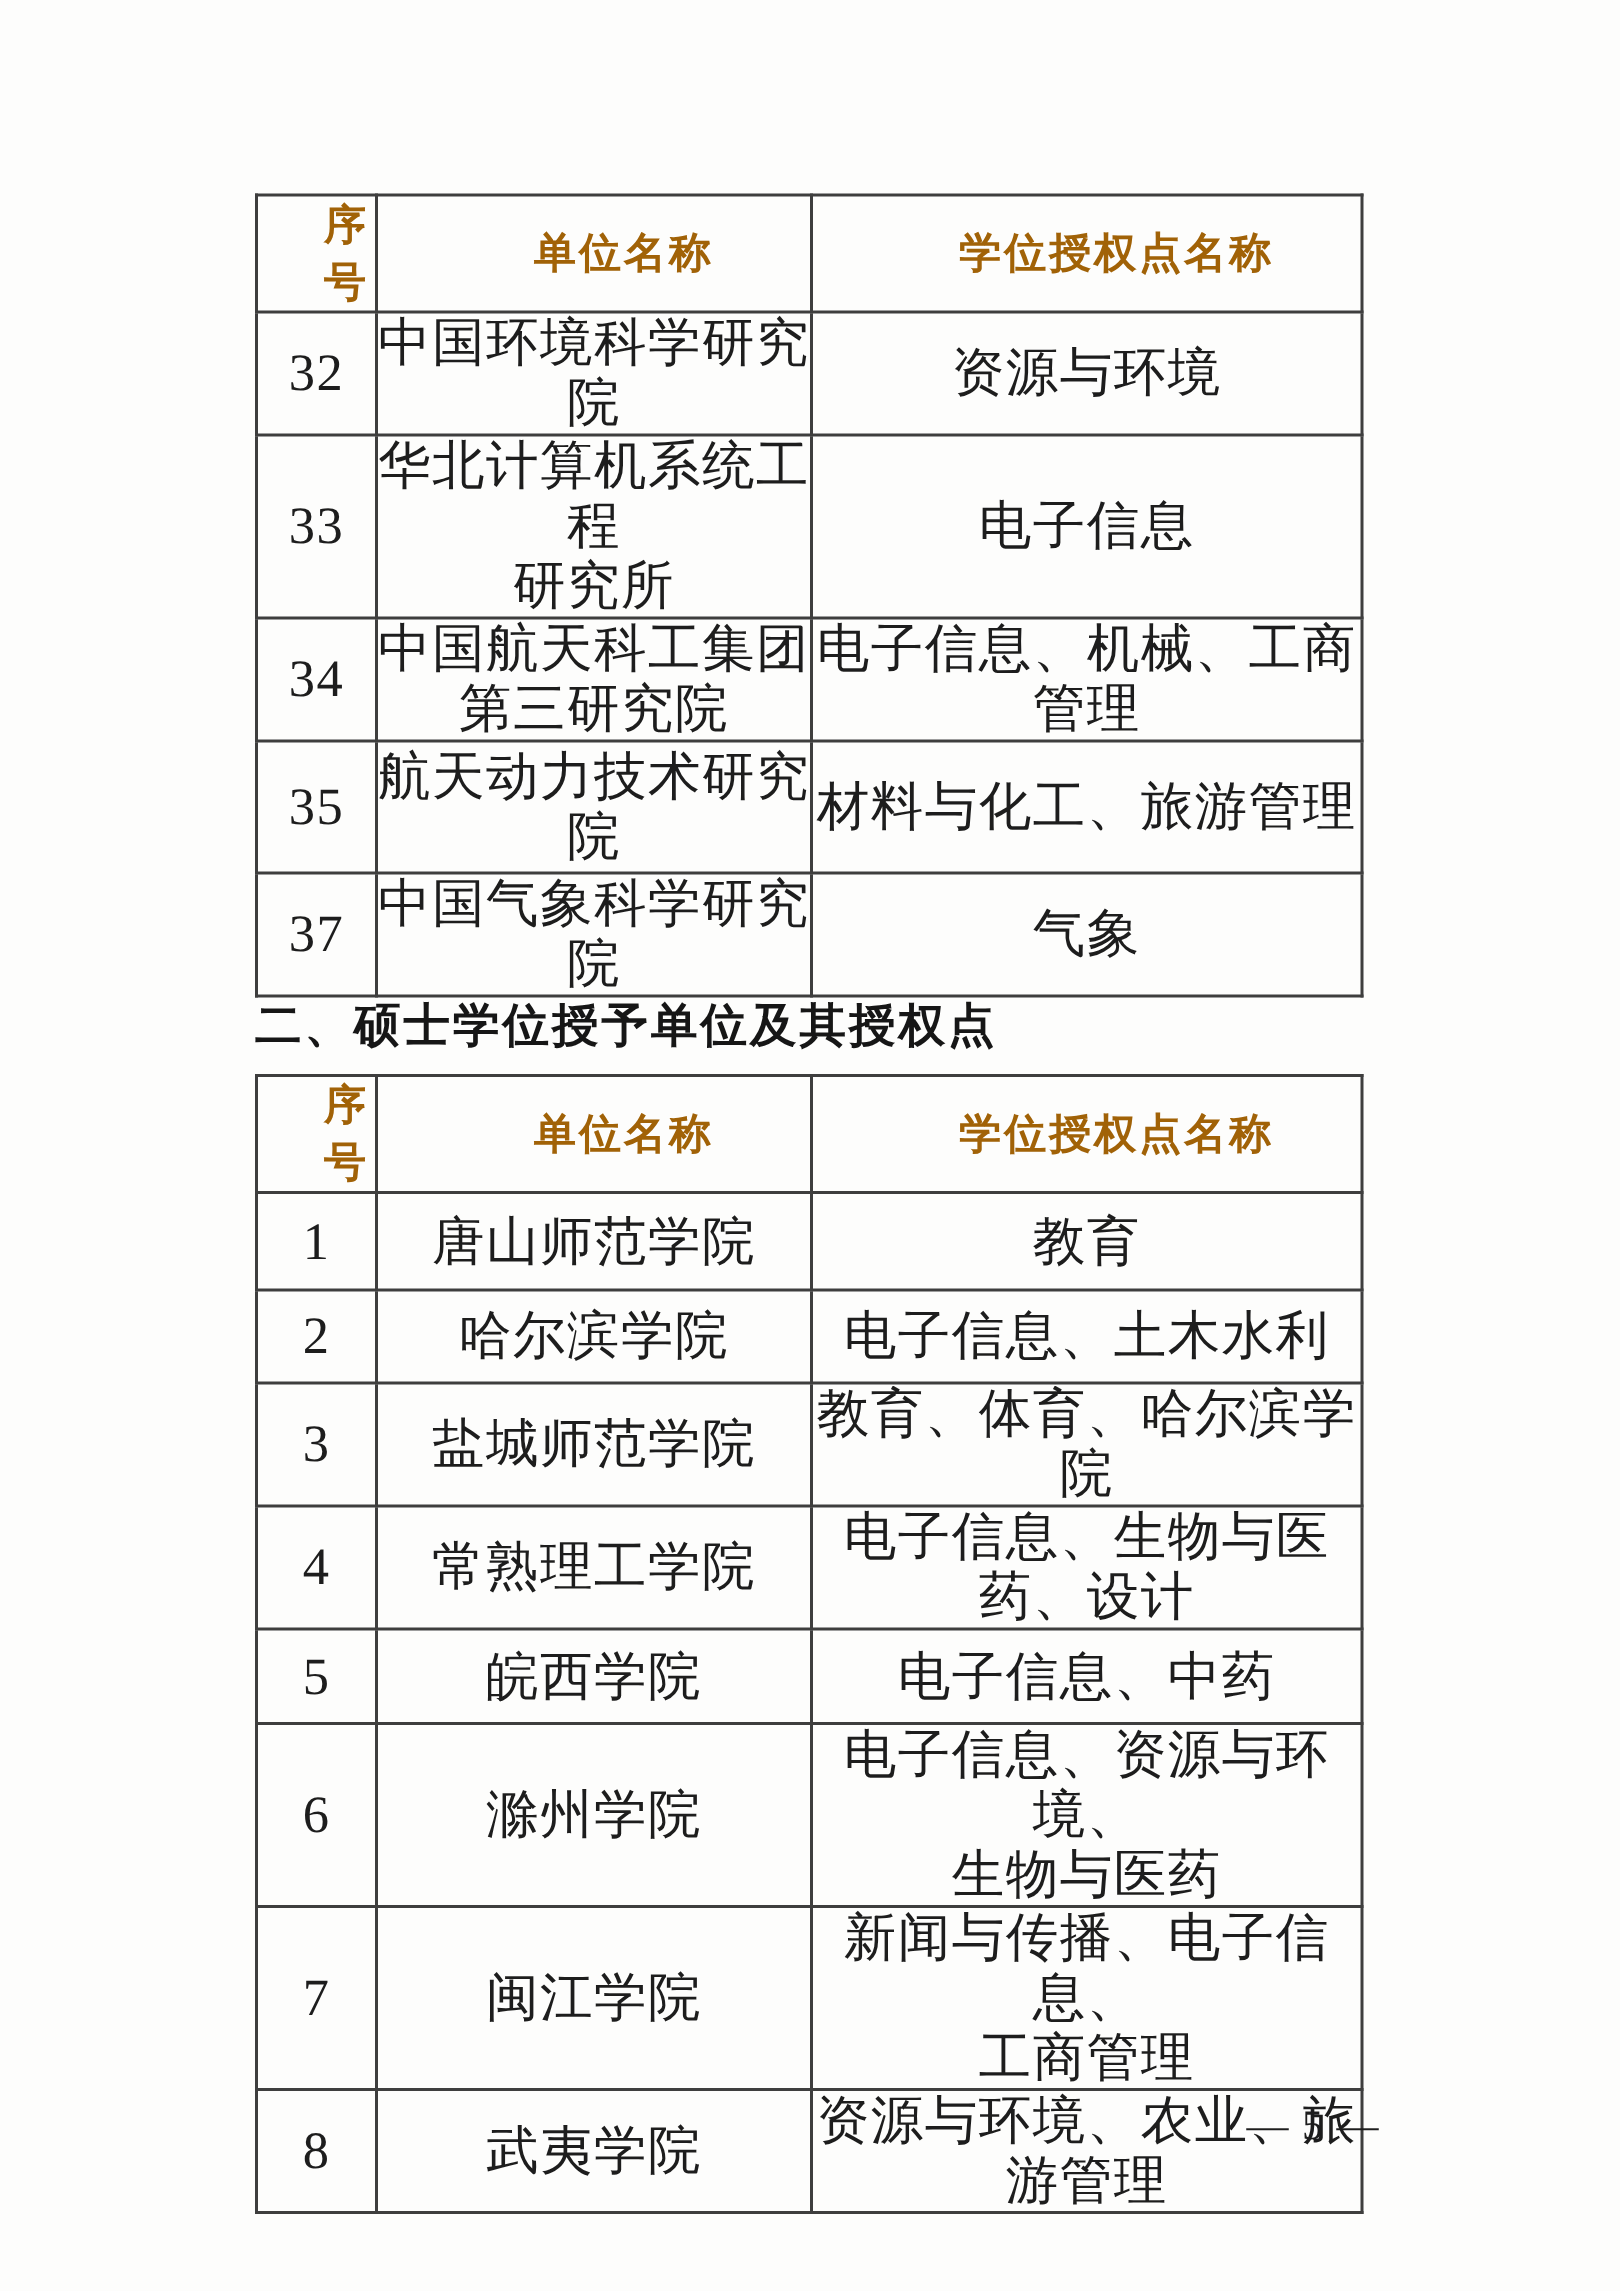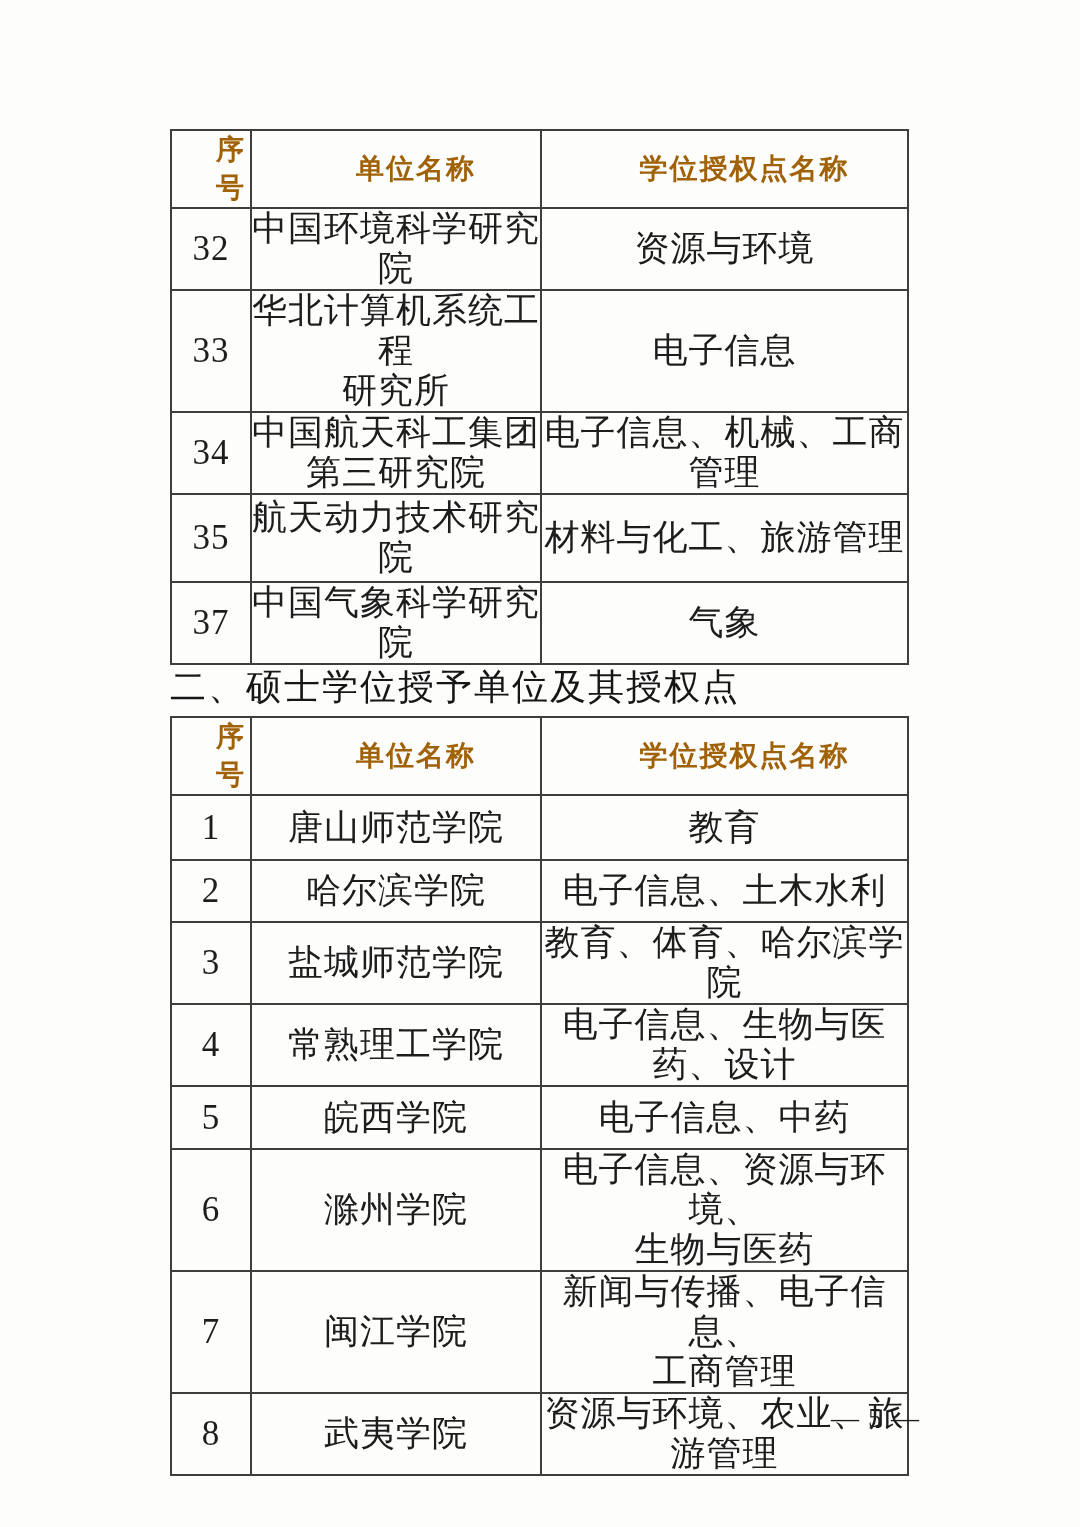--- a/index.html
+++ b/index.html
@@ -57,22 +57,22 @@
   }
   .cell-line {
     display: block;
     line-height: 40px;
   }
   .section-title {
     position: absolute;
     left: 170px;
     top: 663px;
     font-family: "Liberation Sans", "DejaVu Sans", sans-serif;
-    font-weight: normal;
-    font-size: 36px;
+    font-weight: bold;
+    font-size: 31px;
     letter-spacing: 2px;
     color: #161616;
     white-space: nowrap;
   }
   .page-footer {
     position: absolute;
     top: 1402px;
     right: 160px;
     font-family: "Liberation Serif", "DejaVu Serif", serif;
     font-size: 28px;

